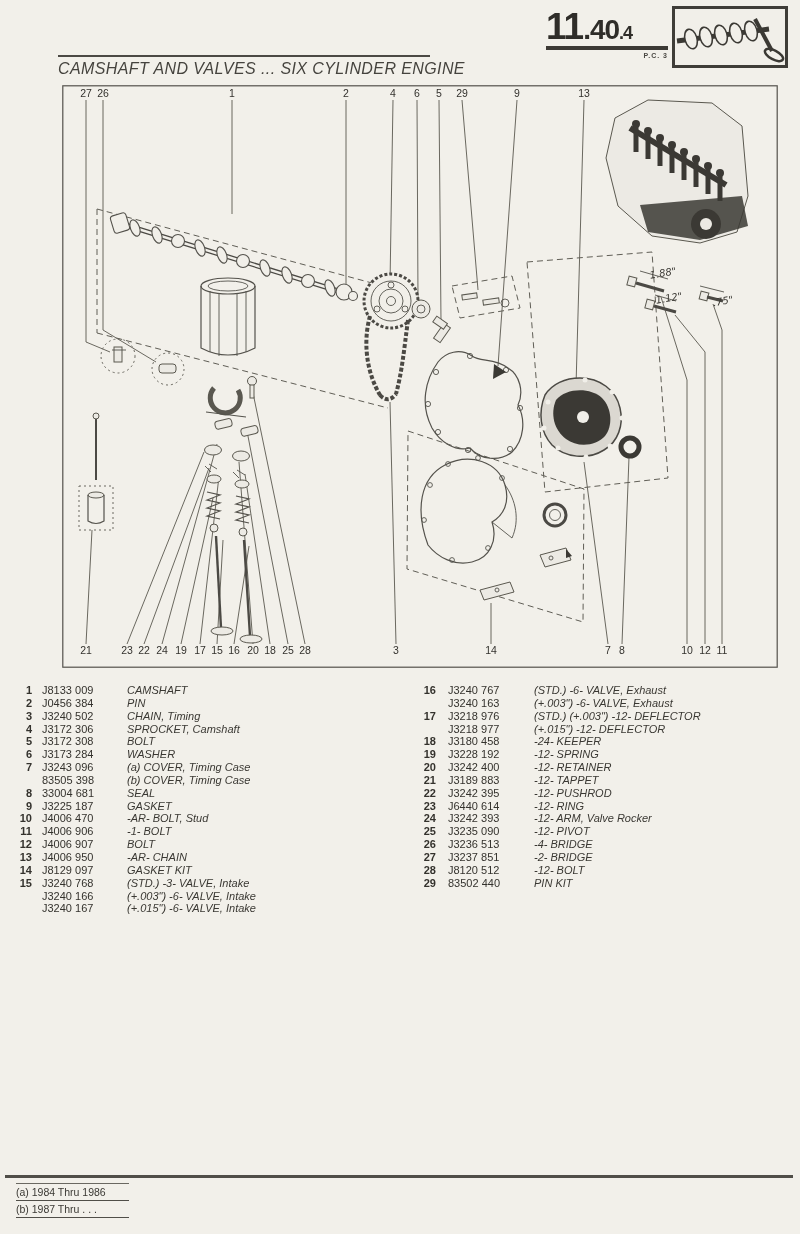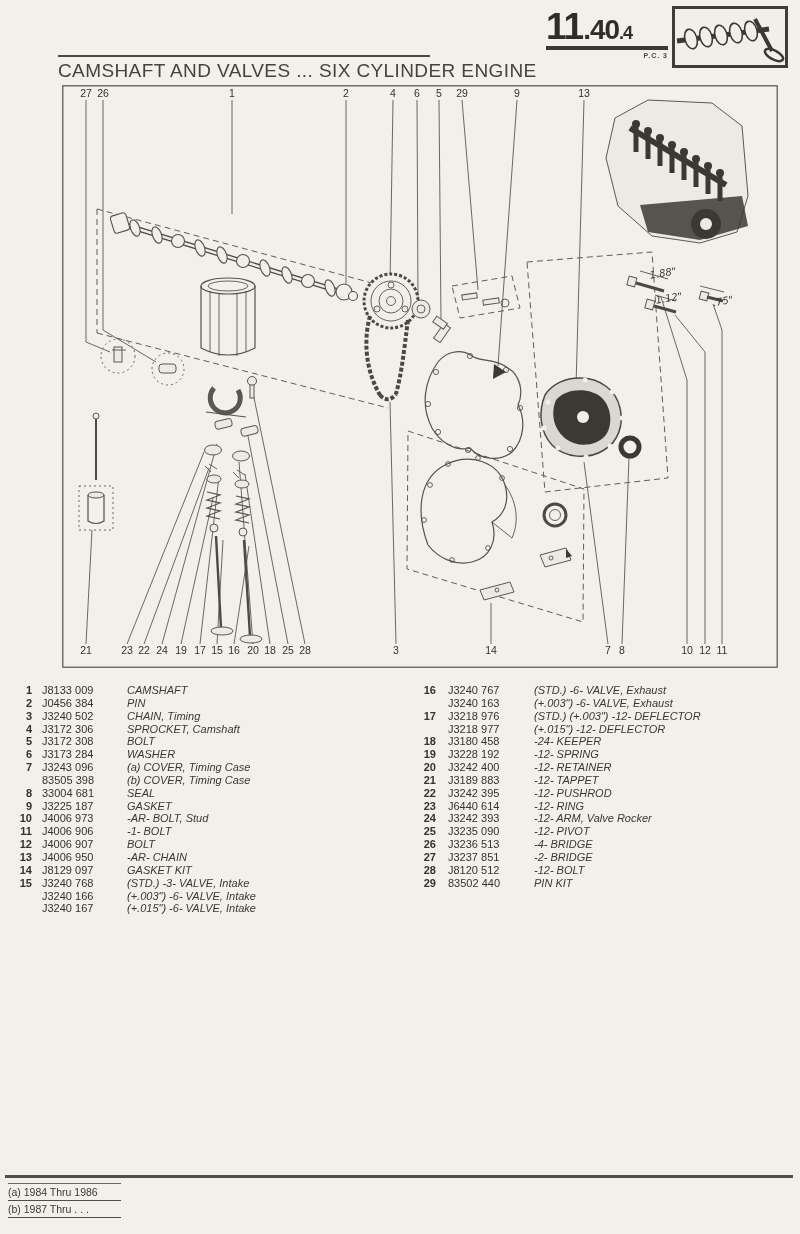--- a/index.html
+++ b/index.html
@@ -17,21 +17,21 @@
   .pn-major{font-size:37px;}
   .pn-minor{font-size:28px;}
   .pn-sub{font-size:18px;}
   .pc-code{position:absolute;left:546px;top:52px;width:122px;text-align:right;
     font-size:7px;font-weight:bold;letter-spacing:1px;color:#4a4843;}
   .icon-box{position:absolute;left:672px;top:6px;width:116px;height:62px;
     border:3px solid #3f3d38;background:#f1efe9;box-sizing:border-box;}
   
   .title-block{position:absolute;left:58px;top:55px;width:372px;
     border-top:2px solid #4b4944;padding-top:3px;}
-  .title-text{font-size:19px;letter-spacing:.4px;color:#45433e;white-space:nowrap;}
+  .title-text{font-size:16px;letter-spacing:.4px;color:#45433e;white-space:nowrap;font-style:italic;}
   
   .diagram{position:absolute;left:62px;top:85px;width:716px;height:583px;}
   .diagram svg.art{position:absolute;left:0;top:0;}
   .callouts-top,.callouts-bottom{position:absolute;left:0;width:100%;height:13px;}
   .callouts-top{top:3px;}
   .callouts-bottom{top:560px;}
   .callout{position:absolute;transform:translateX(-50%);font-size:10.5px;
     color:#33312d;line-height:11px;white-space:nowrap;}
   .dim-label{position:absolute;font-size:10px;font-style:italic;color:#3b3934;
     transform:translate(-50%,-50%) rotate(-10deg);white-space:nowrap;
@@ -43,21 +43,21 @@
   .part-row{display:grid;white-space:nowrap;}
   .left .part-row{grid-template-columns:14px 95px 1fr;}
   .right .part-row{grid-template-columns:16px 98px 1fr;}
   .part-num{font-weight:bold;text-align:right;}
   .part-no{padding-left:10px;}
   .right .part-no{padding-left:12px;}
   .part-desc{color:#3a3833;font-style:italic;}
   
   .footer-rule{position:absolute;left:5px;top:1175px;width:788px;height:3px;
     background:#504e48;}
-  .footnotes{position:absolute;left:8px;top:1183px;width:113px;font-size:10.5px;
+  .footnotes{position:absolute;left:16px;top:1183px;width:113px;font-size:10.5px;
     color:#3a3833;}
   .footnote{border-bottom:1.6px solid #504e48;padding:2px 0 2px 0;white-space:nowrap;}
   .footnote:first-child{border-top:1.6px solid #6a6861;}
   
   .ln{stroke:#54524c;fill:none;stroke-width:1.2;}
   .lns{stroke:#54524c;fill:none;stroke-width:.9;}
   .lnd{stroke:#605e56;fill:none;stroke-width:1;stroke-dasharray:6 4;}
   .dots{stroke:#6a6860;fill:none;stroke-width:1;stroke-dasharray:2 3;}
   .ldr{stroke:#5a584f;fill:none;stroke-width:.9;}
   .dk{fill:#3b3934;stroke:none;}
@@ -388,21 +388,21 @@
         <span class="part-no">33004 681</span>
         <span class="part-desc">SEAL</span>
       </div>
       <div class="part-row">
         <span class="part-num">9</span>
         <span class="part-no">J3225 187</span>
         <span class="part-desc">GASKET</span>
       </div>
       <div class="part-row">
         <span class="part-num">10</span>
-        <span class="part-no">J4006 973</span>
+        <span class="part-no">J4006 470</span>
         <span class="part-desc">-AR- BOLT, Stud</span>
       </div>
       <div class="part-row">
         <span class="part-num">11</span>
         <span class="part-no">J4006 906</span>
         <span class="part-desc">-1- BOLT</span>
       </div>
       <div class="part-row">
         <span class="part-num">12</span>
         <span class="part-no">J4006 907</span>

